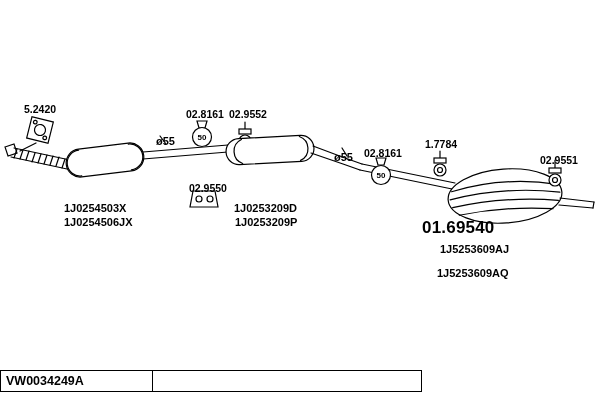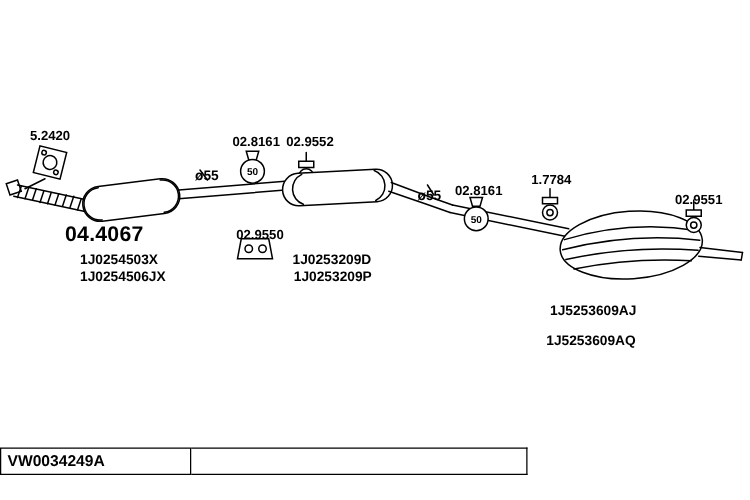--- a/index.html
+++ b/index.html
@@ -6,21 +6,21 @@
   .page{
     position:relative;width:600px;height:400px;background:#ffffff;
     font-family:"Liberation Sans","DejaVu Sans",sans-serif;color:#000;
     overflow:hidden;margin:0 auto;
   }
   .art{position:absolute;left:0;top:0;}
   .lbl{position:absolute;font-size:10.5px;font-weight:700;white-space:nowrap;}
   .dia{position:absolute;font-size:11px;font-weight:700;white-space:nowrap;}
   .part{position:absolute;font-size:17px;font-weight:700;white-space:nowrap;letter-spacing:.2px;}
   .ref{position:absolute;font-size:11px;font-weight:700;white-space:nowrap;}
-  .footer{position:absolute;left:0;bottom:20px;display:flex;}
+  .footer{position:absolute;left:0;bottom:8px;display:flex;}
   .cell{height:20px;border:1.6px solid #000;box-sizing:content-box;display:flex;align-items:center;}
   .cell.first{width:146px;padding-left:5px;font-size:12.5px;font-weight:700;}
   .cell.second{width:268px;border-left:none;}
 </style>
 </head>
 <body>
 
 <div class="page">
 
   <svg class="art" width="600" height="400" viewBox="0 0 600 400">
@@ -125,32 +125,32 @@
       </g>
     </g>
   </svg>
 
   <div class="lbl" style="left:24px;top:103px">5.2420</div>
   <div class="lbl" style="left:186px;top:108px">02.8161</div>
   <div class="lbl" style="left:229px;top:108px">02.9552</div>
   <div class="dia" style="left:156px;top:135px">ø55</div>
   <div class="lbl" style="left:189px;top:182px">02.9550</div>
 
-  <div class="part" style="left:52px;top:178px">04.4067</div>
   <div class="ref" style="left:64px;top:202px">1J0254503X</div>
   <div class="ref" style="left:64px;top:216px">1J0254506JX</div>
 
   <div class="ref" style="left:234px;top:202px">1J0253209D</div>
   <div class="ref" style="left:235px;top:216px">1J0253209P</div>
 
   <div class="dia" style="left:334px;top:151px">ø55</div>
   <div class="lbl" style="left:364px;top:147px">02.8161</div>
   <div class="lbl" style="left:425px;top:138px">1.7784</div>
   <div class="lbl" style="left:540px;top:154px">02.9551</div>
 
+  <div class="part" style="left:422px;top:218px">01.69540</div>
   <div class="ref" style="left:440px;top:243px">1J5253609AJ</div>
   <div class="ref" style="left:437px;top:267px">1J5253609AQ</div>
 
   <div class="footer">
     <div class="cell first">VW0034249A</div>
     <div class="cell second"></div>
   </div>
 
 </div>
 

